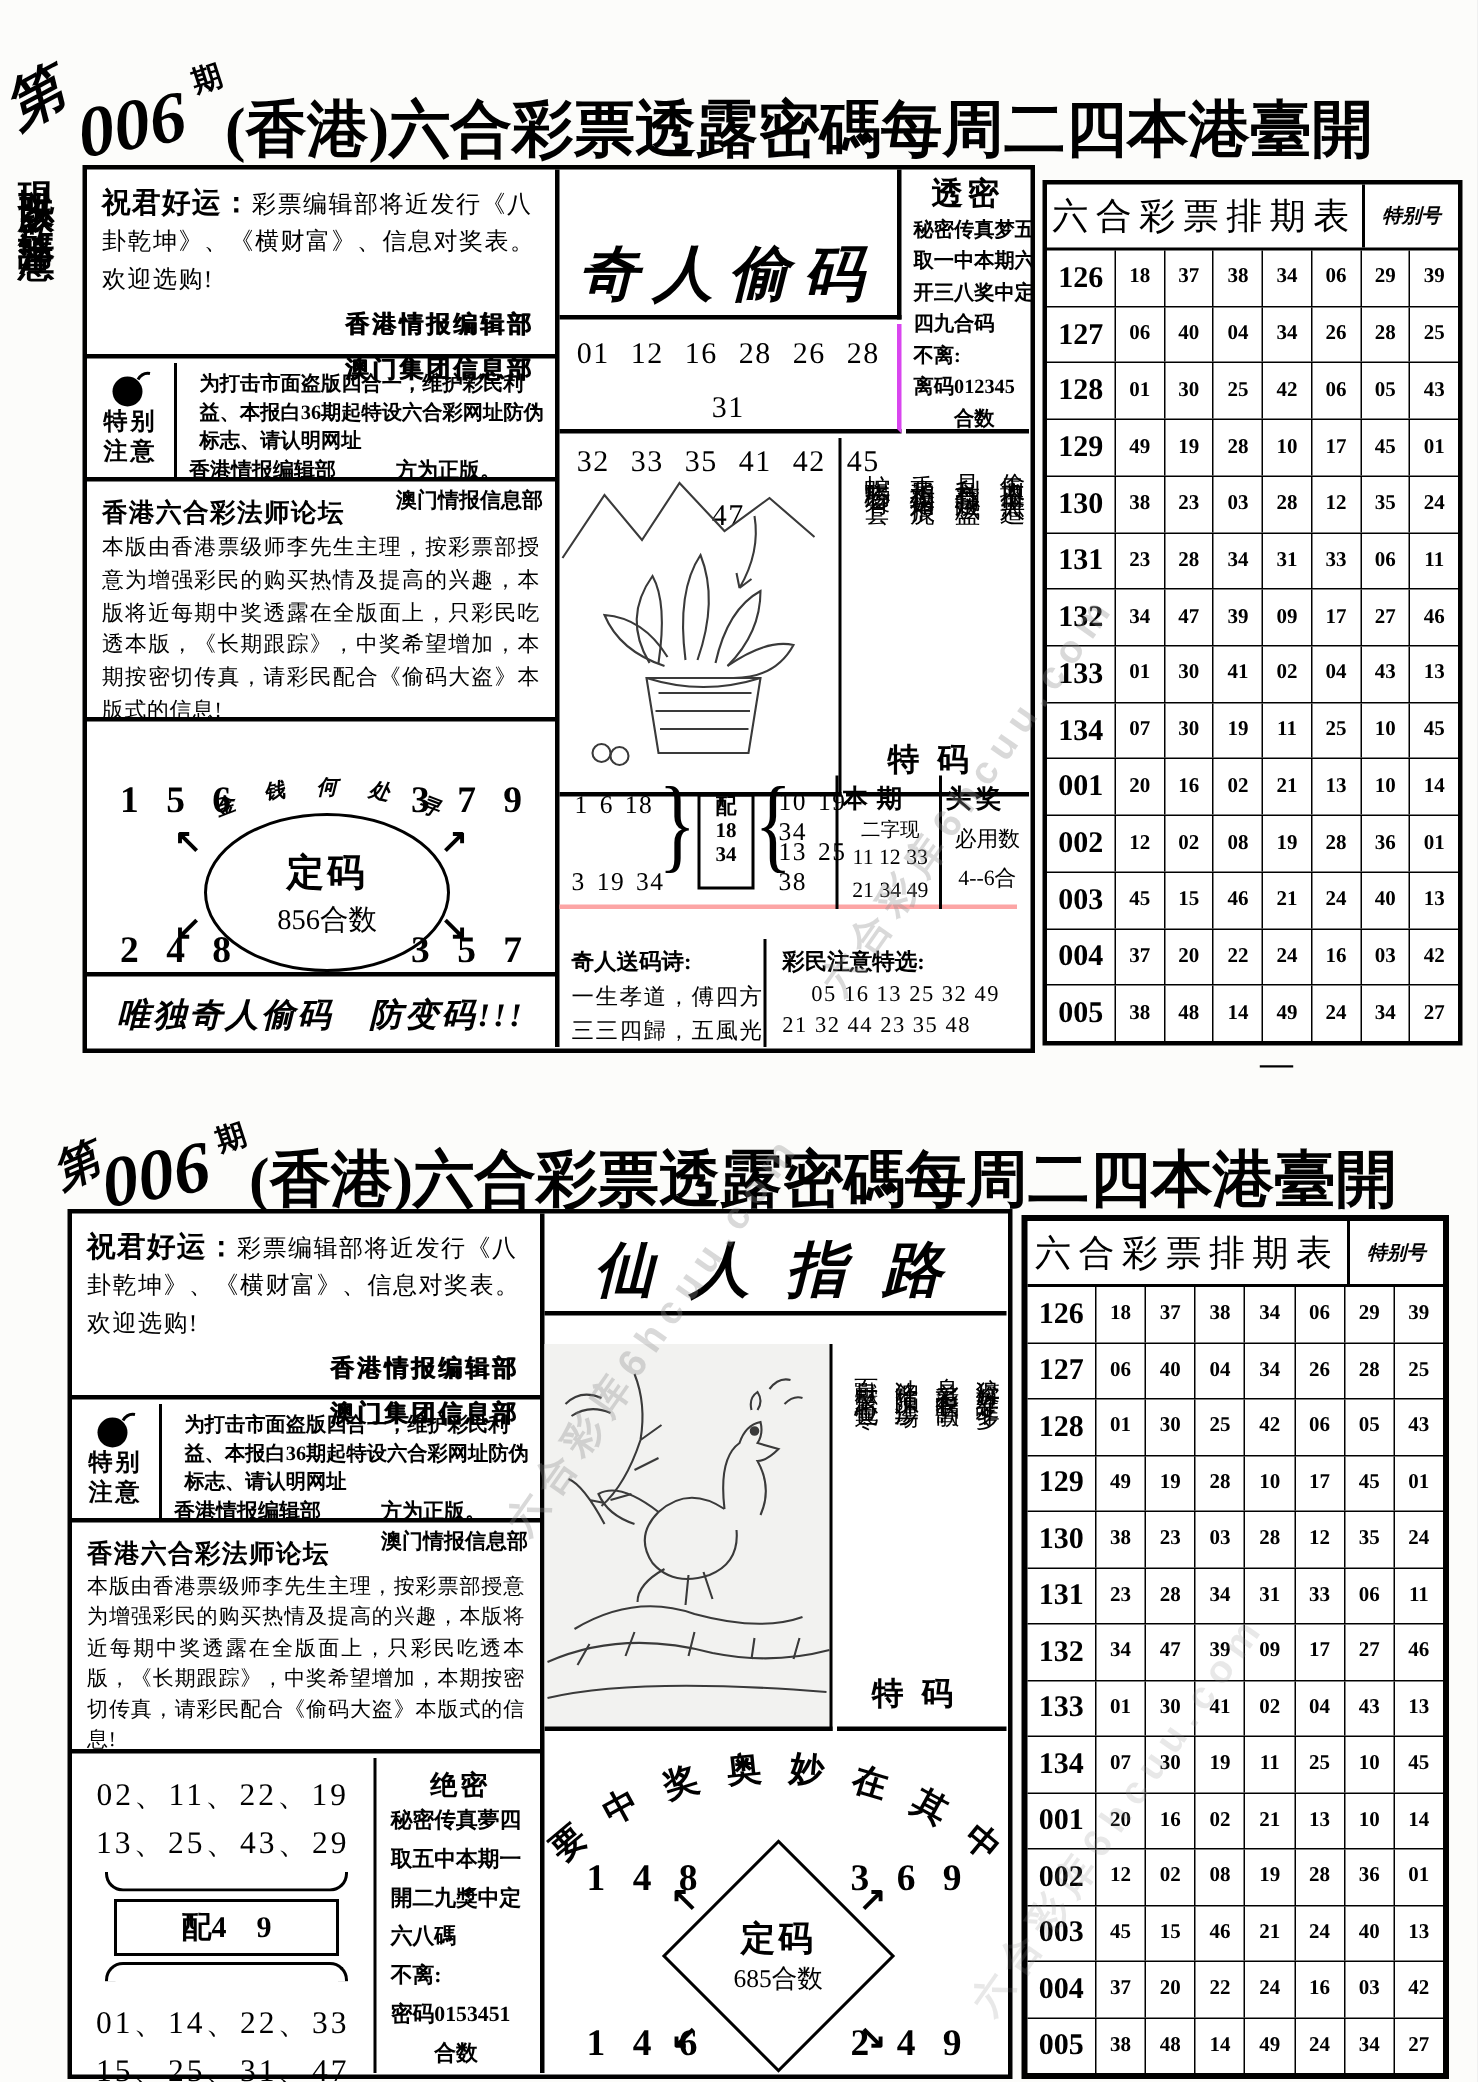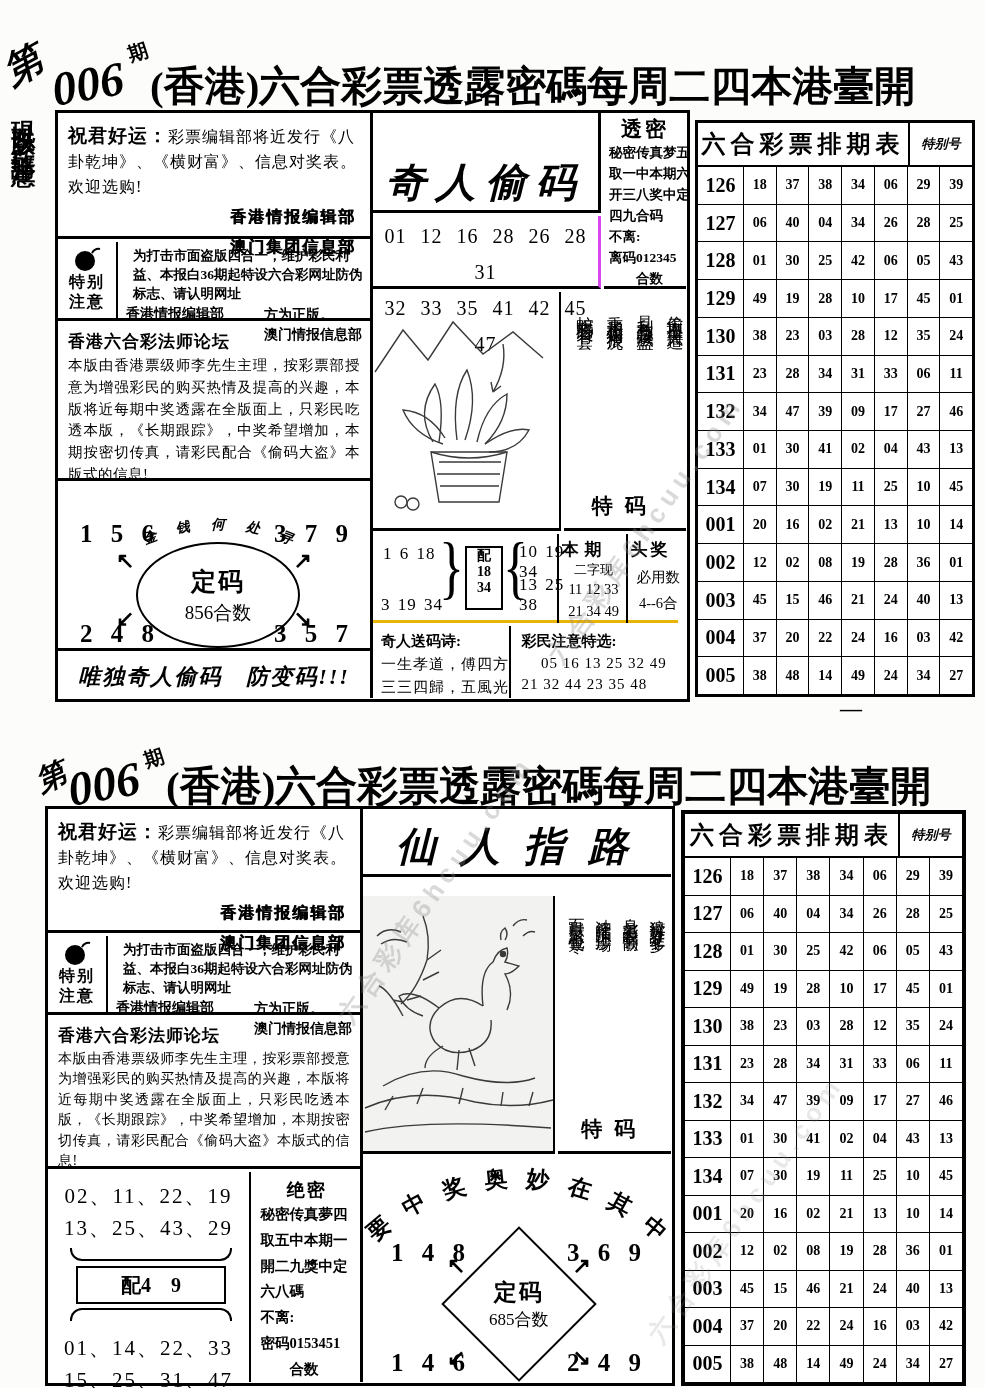--- a/index.html
+++ b/index.html
@@ -72,21 +72,21 @@
   .diamond{position:absolute;width:106px;height:106px;border:2.5px solid #000;transform:rotate(45deg);
            display:flex;align-items:center;justify-content:center}
   .dinner{transform:rotate(-45deg);text-align:center}
   .d-t{font-size:23px;font-weight:900;letter-spacing:2px}
   .d-s{font-size:17px}
   .arcbox{position:absolute}
   .arcbox span{position:absolute;width:30px;margin-left:-15px;text-align:center;font-weight:900}
   
   .ptable{position:absolute;background:#fff;border:3px solid #000;box-sizing:border-box;display:flex;flex-direction:column}
   .ptitle{flex:0 0 42px;display:flex;border-bottom:2.5px solid #000}
-  .ptitle-main{flex:1;display:flex;align-items:center;justify-content:center;font-size:24px;font-weight:700;letter-spacing:5px}
+  .ptitle-main{flex:1;display:flex;align-items:center;justify-content:center;font-size:24px;font-weight:400;letter-spacing:5px}
   .ptitle-sp{flex:0 0 62px;border-left:2.5px solid #000;display:flex;align-items:center;justify-content:center;
              font-size:13px;font-weight:700;font-style:italic}
   .tbody{flex:1;display:flex;flex-direction:column}
   .trow{flex:1;display:flex;border-top:1px solid #000}
   .trow:first-child{border-top:none}
   .tc{flex:1;display:flex;align-items:center;justify-content:center;font-size:14px;font-weight:600;border-left:1px solid #000}
   .tc.period{flex:0 0 45px;font-size:20px;font-weight:700;border-left:none}
   .dash{font-size:22px;font-weight:900}
   .wm{position:absolute;font-family:"Liberation Sans",sans-serif;font-size:26px;font-weight:700;
       color:rgba(140,140,140,0.33);letter-spacing:6px;white-space:nowrap;pointer-events:none}
@@ -228,21 +228,21 @@
         <div class="poembox">
 
         <div class="pcol">偷天換日無人道，</div>
             <div class="pcol">見利忘義是賊盜。</div>
             <div class="pcol">乘患相攻如狼虎，</div>
             <div class="pcol">蛇蝎心腸有一套。</div>
           </div>
         <div class="tema">特码</div>
       </div>
 
-      <div class="blk" style="left:0;top:421px;width:305px;height:89px;border-bottom:3px solid #eab308">
+      <div class="blk" style="left:0;top:404px;width:305px;height:89px;border-bottom:3px solid #fca5a5">
         <div class="blk" style="left:0;top:0;width:186px;height:89px;border-right:2.5px solid #000">
           <div class="cnum" style="left:10px;top:10px">1 6 18</div>
           <div class="cnum" style="left:8px;bottom:8px">3 19 34</div>
           <div class="vbrace" style="left:66px;top:8px">}</div>
           <div class="pairbox" style="left:92px;top:12px;width:34px;height:60px">
             <div>配</div>
             <div>18</div>
             <div>34</div>
           </div>
           <div class="vbrace" style="left:130px;top:8px">{</div>

